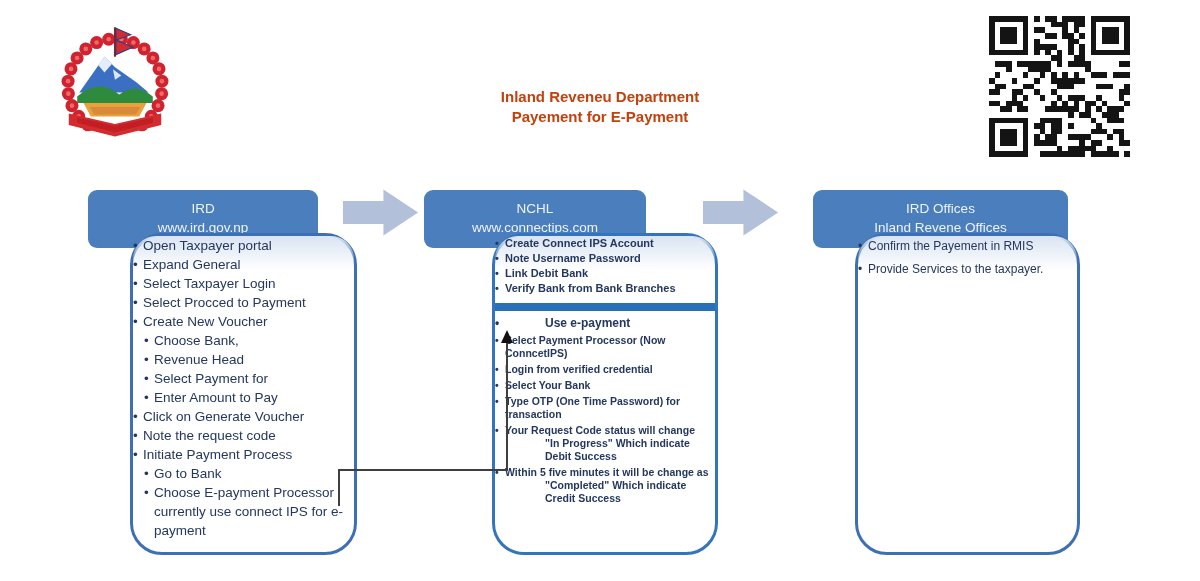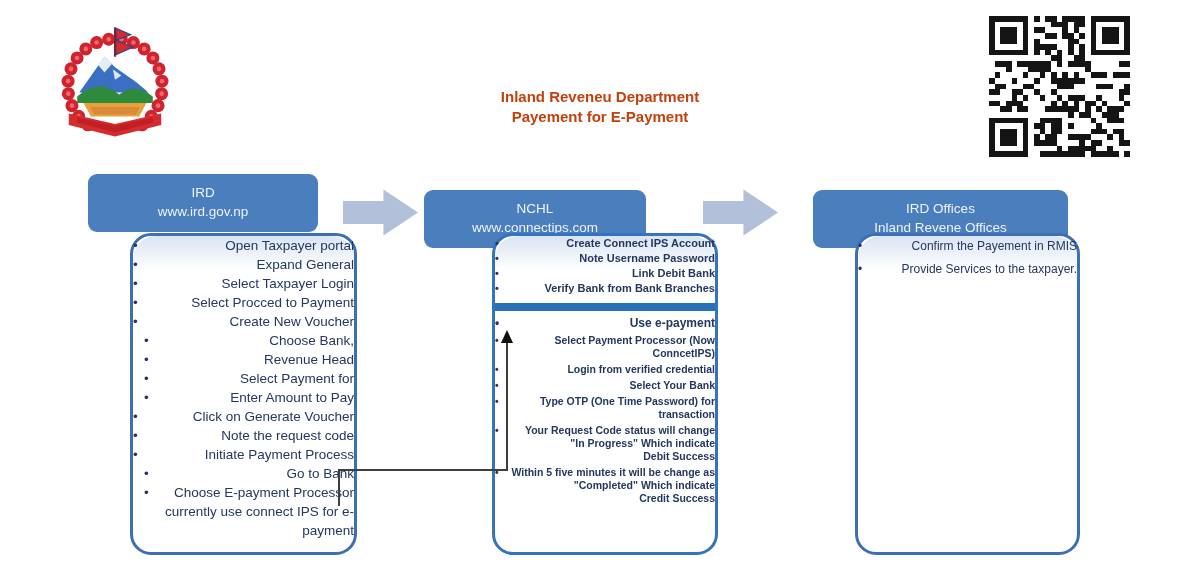--- a/index.html
+++ b/index.html
@@ -7,26 +7,26 @@
     font-family:"Liberation Sans",sans-serif;}
   
   .title{position:absolute;top:87px;left:50%;transform:translateX(-50%);
     text-align:center;font-weight:bold;font-size:15px;line-height:20px;color:#c2410c;white-space:nowrap;}
   
   .emblem{position:absolute;left:52px;top:20px;width:126px;height:128px;}
   .qr{position:absolute;left:988px;top:16px;width:143px;height:141px;background:#fff;}
   
   .col-head{position:absolute;height:58px;border-radius:9px;background:#4a7ebc;
     color:#eef3fa;text-align:center;font-size:13.5px;line-height:19px;padding-top:9px;box-sizing:border-box;}
-  .head1{left:88px;top:174px;width:230px;}
+  .head1{left:88px;top:190px;width:230px;}
   .head2{left:424px;top:190px;width:222px;}
   .head3{left:813px;top:190px;width:255px;}
   
   .col-body{position:absolute;top:233px;height:322px;background:#fff;border:3px solid #3e6fb4;
-    border-radius:21px;box-sizing:border-box;color:#24375e;text-align:right;}
+    border-radius:32px;box-sizing:border-box;color:#24375e;}
   .col-body::before{content:"";position:absolute;left:0;right:0;top:0;height:34px;
     background:linear-gradient(#d9e4f2,rgba(255,255,255,0));border-radius:23px 23px 0 0;}
   .body1{left:130px;width:227px;}
   .body2{left:492px;width:226px;border-color:#3473bd;}
   .body3{left:855px;width:225px;}
   ul.blist{list-style:none;margin:0;padding:0;position:relative;}
   ul.blist li{position:relative;padding-left:10px;}
   ul.blist li::before{content:"\2022";position:absolute;left:0;}
   ul.blist li.ind1{margin-left:11px;}
   .b{font-weight:bold;margin-left:40px;}

